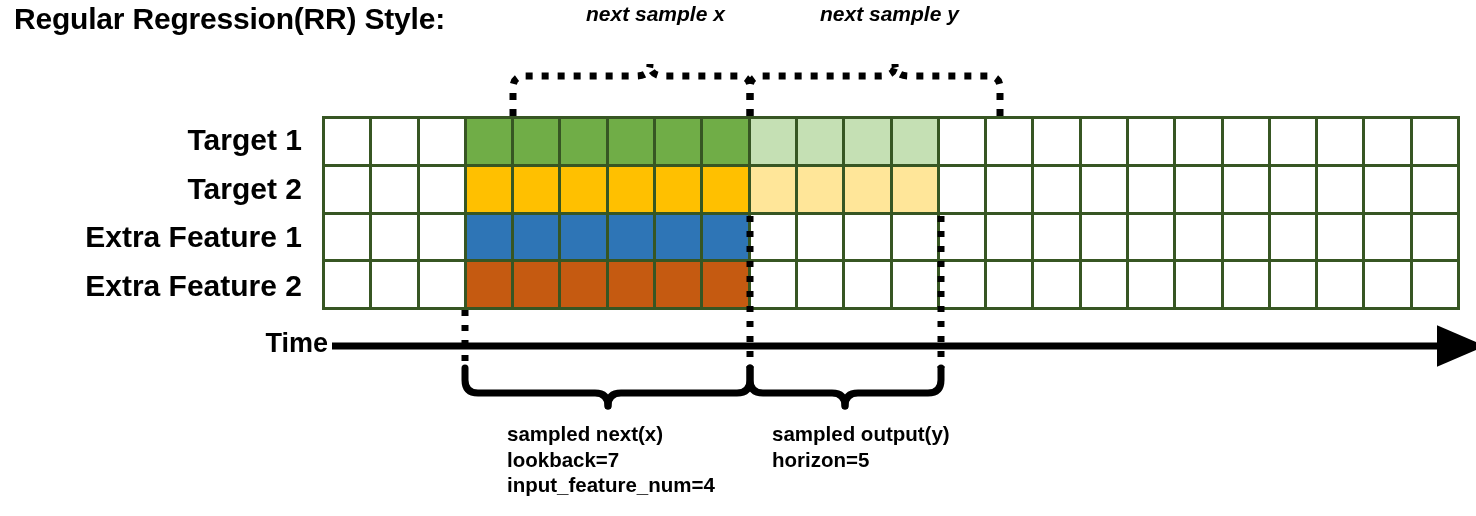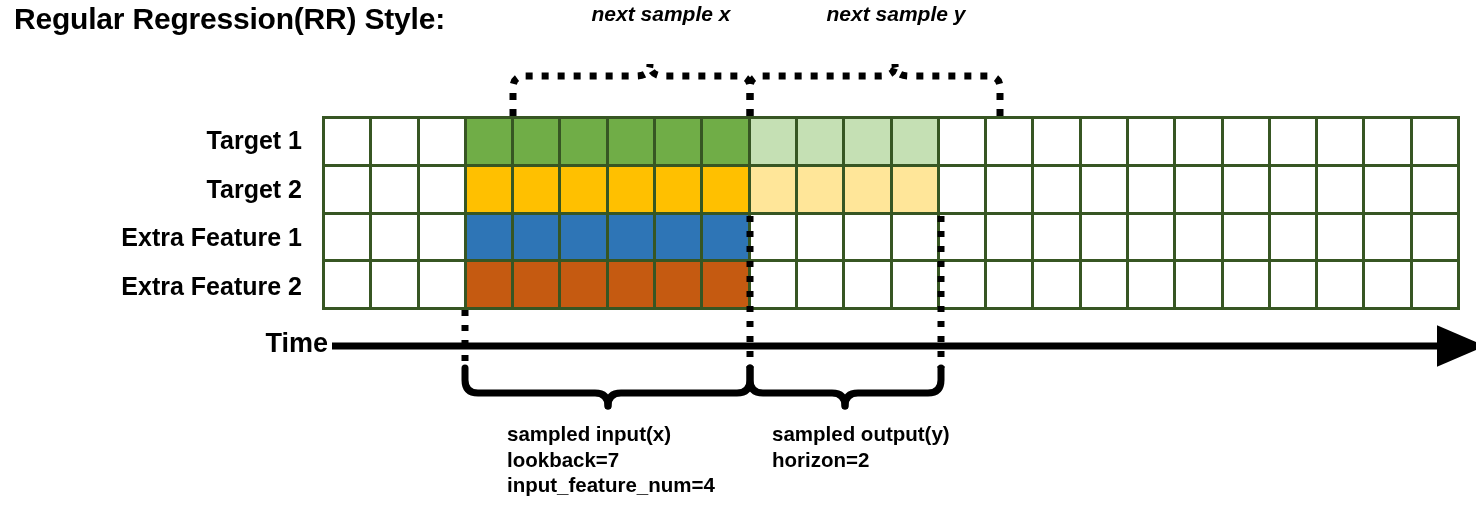--- a/index.html
+++ b/index.html
@@ -31,21 +31,21 @@
   #row-labels {
     position: absolute;
     left: 40px; top: 116px;
     width: 272px; height: 194px;
   }
   .row-label {
     position: absolute;
     right: 10px;
     height: 48.5px;
     line-height: 48.5px;
-    font-size: 25px;
+    font-size: 30px;
     font-weight: 700;
     color: #000;
     white-space: nowrap;
     text-align: right;
   }
 
   
   #grid {
     position: absolute;
     left: 322px; top: 116px;
@@ -74,21 +74,20 @@
   }
 
   
   .top-note {
     position: absolute;
     font-size: 21px;
     font-style: italic;
     font-weight: 600;
     color: #000;
     white-space: nowrap;
-    text-align: center;
   }
   #note-x { left: 586px; top: 2px; width: 150px; }
   #note-y { left: 820px; top: 2px; width: 152px; }
 
   
   #time-label {
     position: absolute;
     left: 180px; top: 328px;
     width: 148px;
     text-align: right;
@@ -222,27 +221,27 @@
       <div class="cell c-white"></div>
       <div class="cell c-white"></div>
       <div class="cell c-white"></div>
       <div class="cell c-white"></div>
       <div class="cell c-white"></div>
     </div>
 
   <div id="time-label">Time</div>
 
   <div class="caption" id="cap-x">
-      <div>sampled input(x)</div>
+      <div>sampled next(x)</div>
       <div>lookback=7</div>
       <div>input_feature_num=4</div>
     </div>
   <div class="caption" id="cap-y">
       <div>sampled output(y)</div>
-      <div>horizon=2</div>
+      <div>horizon=5</div>
     </div>
 
   <svg id="overlay" viewBox="0 0 1476 516">
     <defs>
       <marker id="arrowhead" markerWidth="7" markerHeight="7" refX="0.5" refY="3" orient="auto" markerUnits="strokeWidth">
         <path d="M0,0 L7,3 L0,6 z" fill="#000"></path>
       </marker>
     </defs>
 
     <g fill="none" stroke="#000" stroke-width="7" stroke-linecap="butt" stroke-dasharray="7 9">

